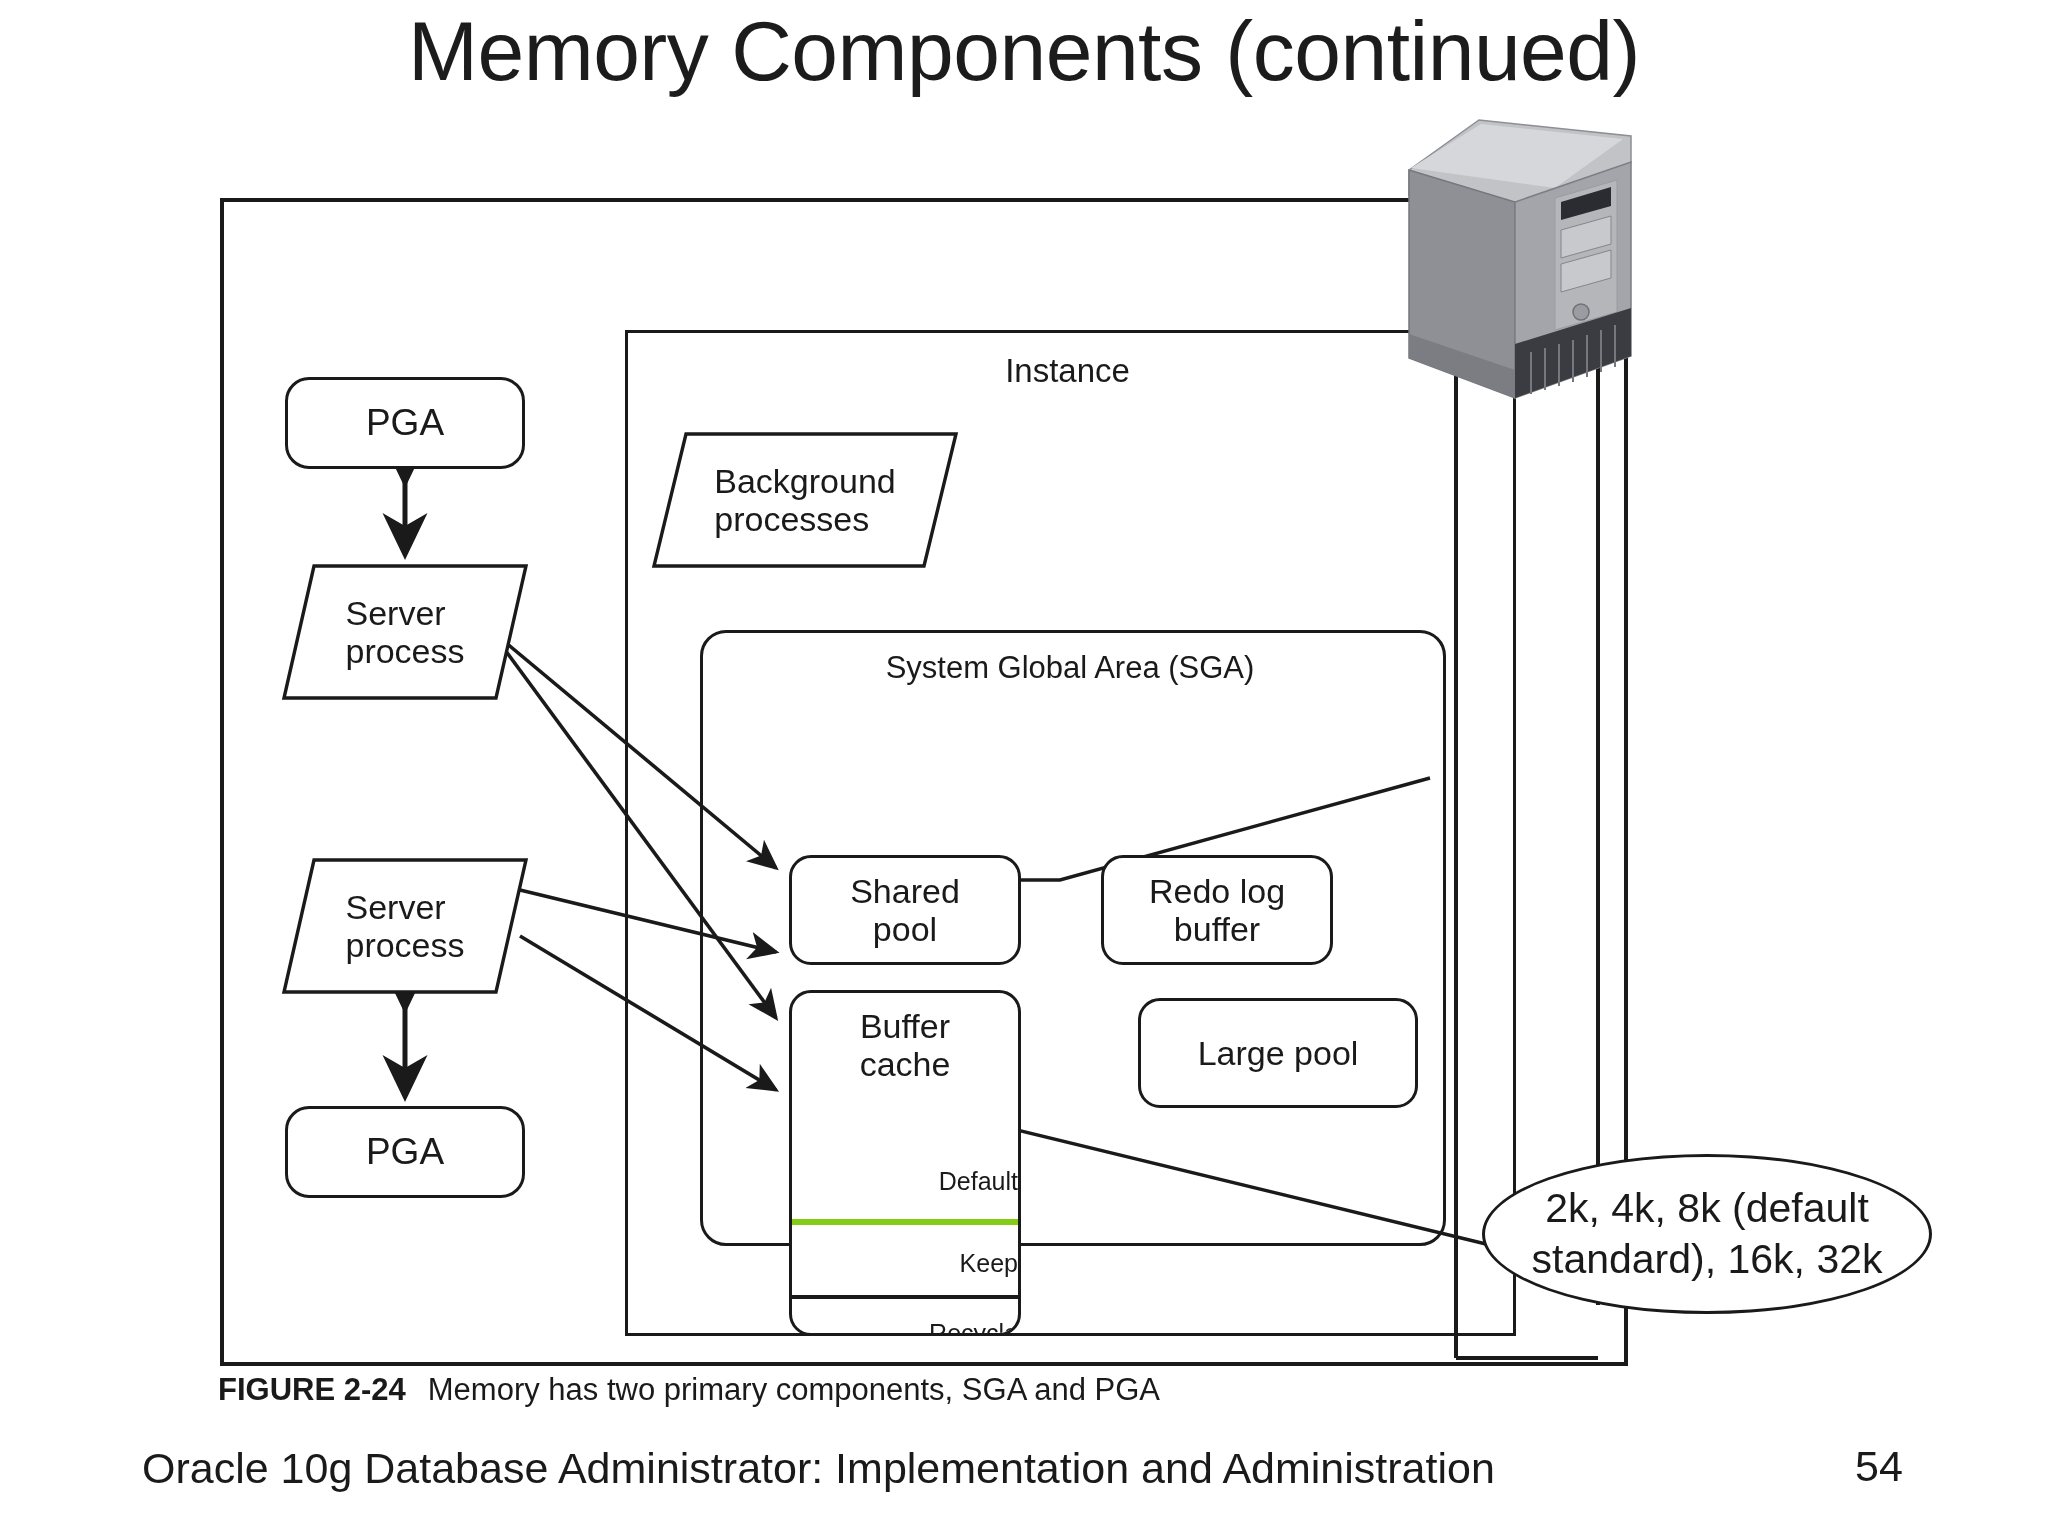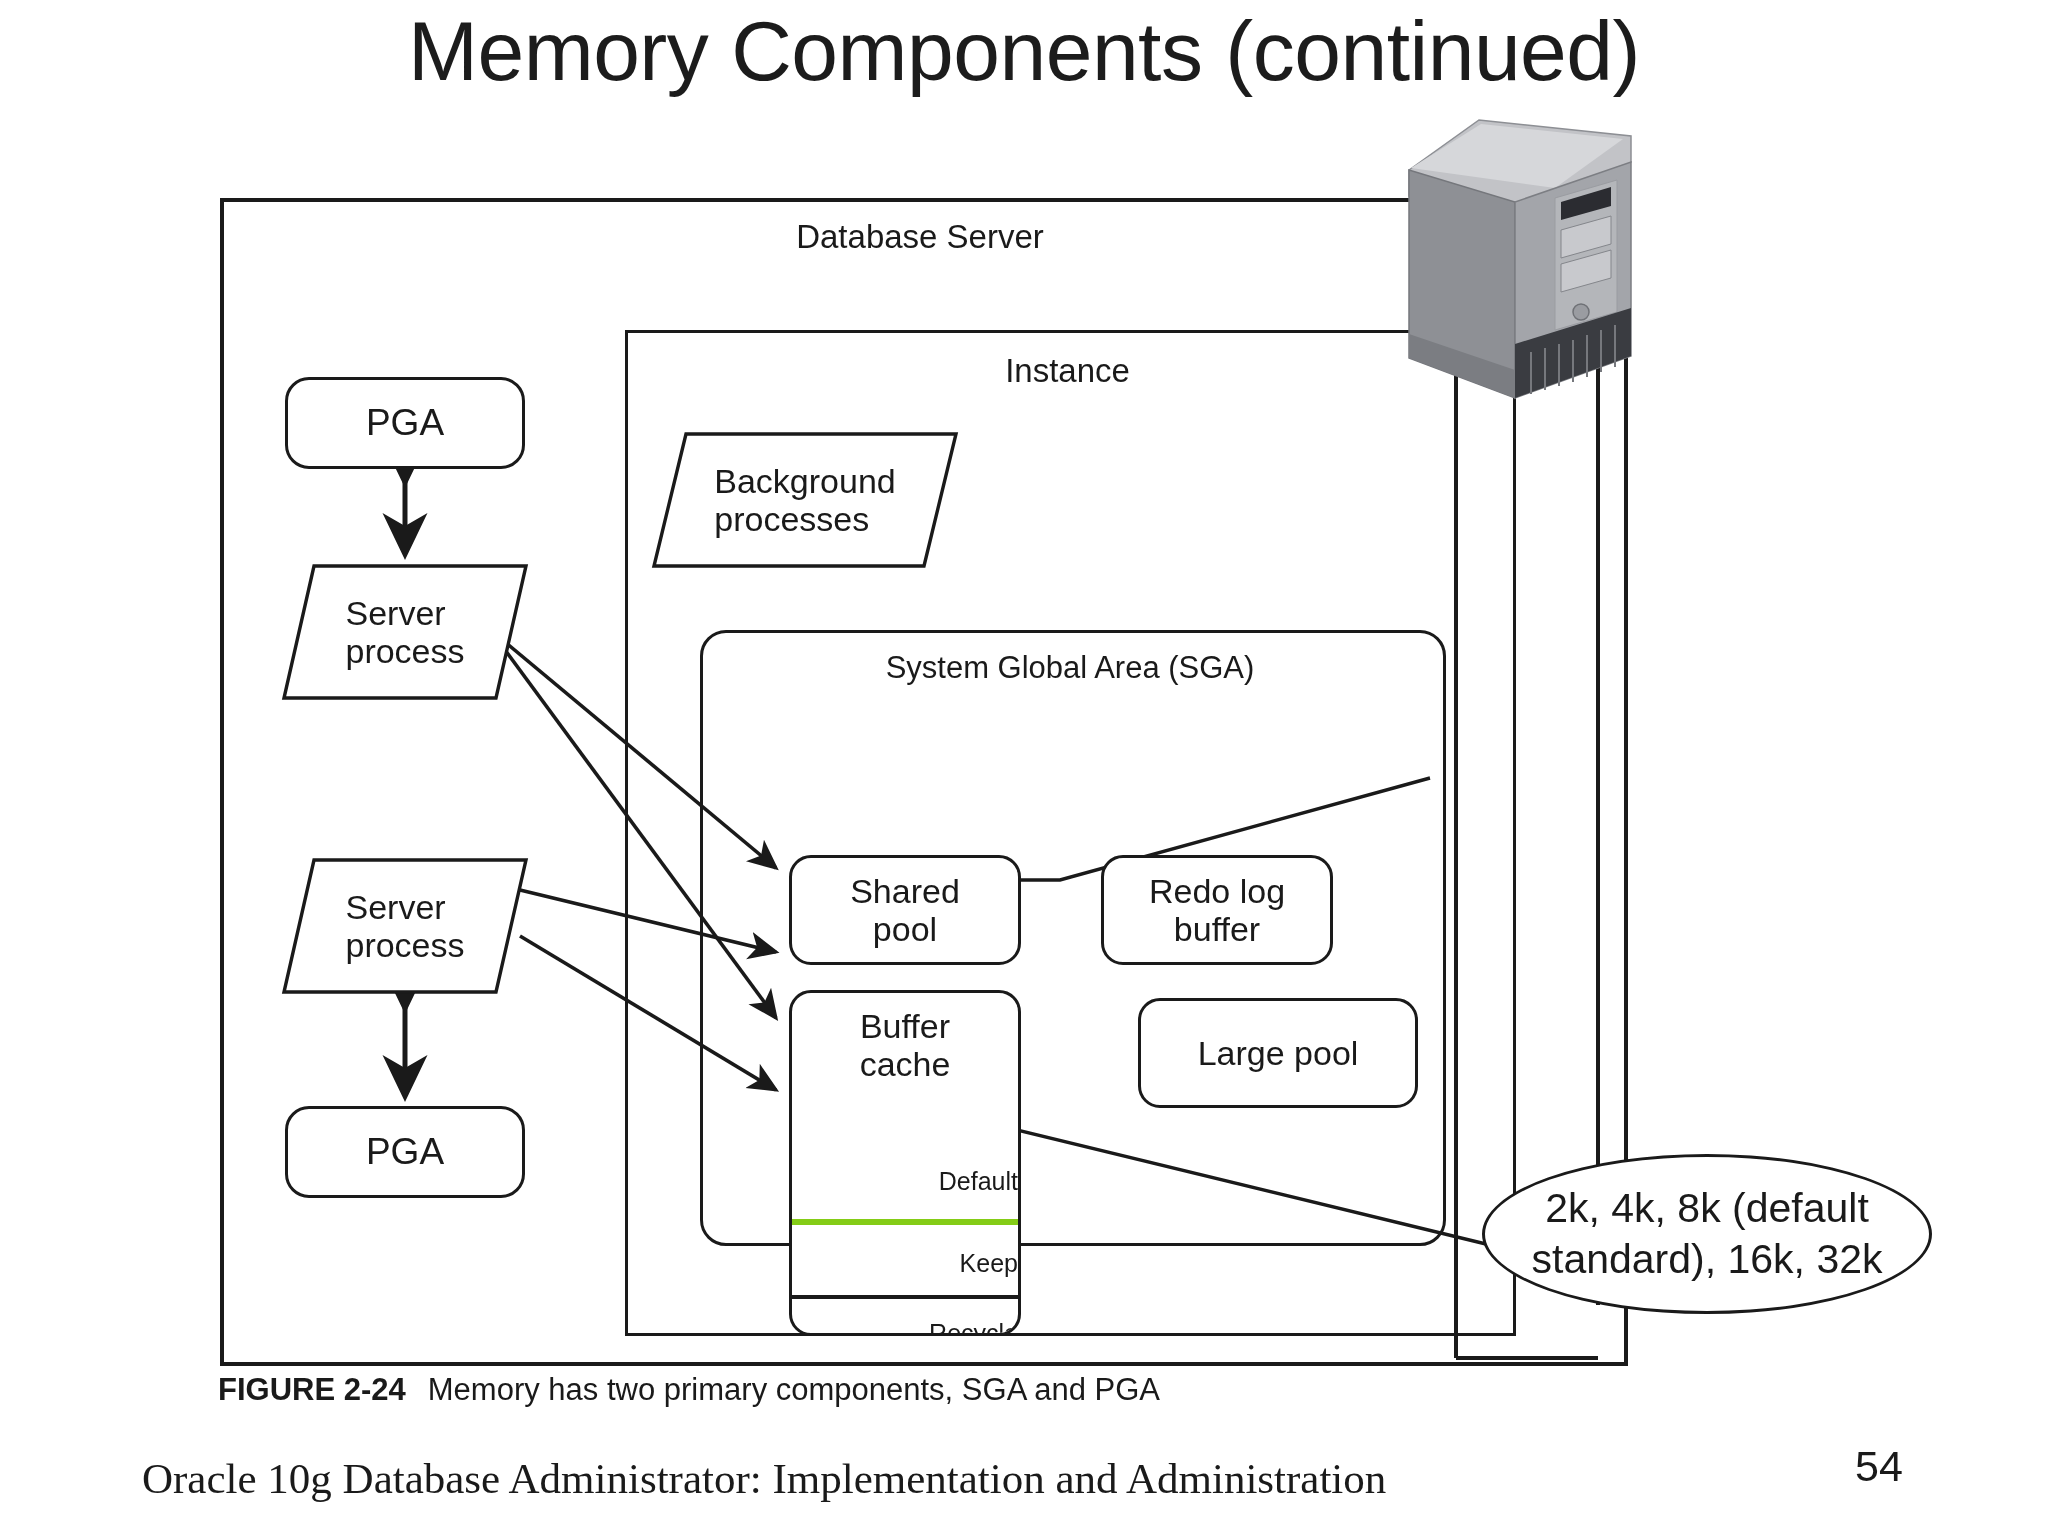--- a/index.html
+++ b/index.html
@@ -224,38 +224,36 @@
     left: 0;
     top: 1442px;
     width: 2048px;
     font-size: 43px;
     color: #1a1a1a;
     white-space: nowrap;
   }
   #footer-title {
     position: absolute;
     left: 142px;
-    top: 12px;
-    font-family: Liberation Serif, serif;
+    top: 2px;
   }
   #footer-page {
     position: absolute;
     left: 1855px;
     top: 0;
   }
 </style>
 </head>
 <body>
 
 <div id="slide-title">Memory Components (continued)</div>
 
 <div id="figure">
 
   <div class="abs" id="db-server-box"></div>
-  <div class="abs" id="db-server-label">Database Server</div>
 
   <div class="abs" id="instance-box"></div>
   <div class="abs" id="instance-label">Instance</div>
 
   <div class="abs" id="sga-box"></div>
   <div class="abs" id="sga-label">System Global Area (SGA)</div>
 
   <svg id="connectors" viewBox="0 0 2048 1260" xmlns="http://www.w3.org/2000/svg">
     <defs>
       <marker id="arrhead" markerWidth="9" markerHeight="9" refX="7.6" refY="4.5" orient="auto" markerUnits="strokeWidth">

